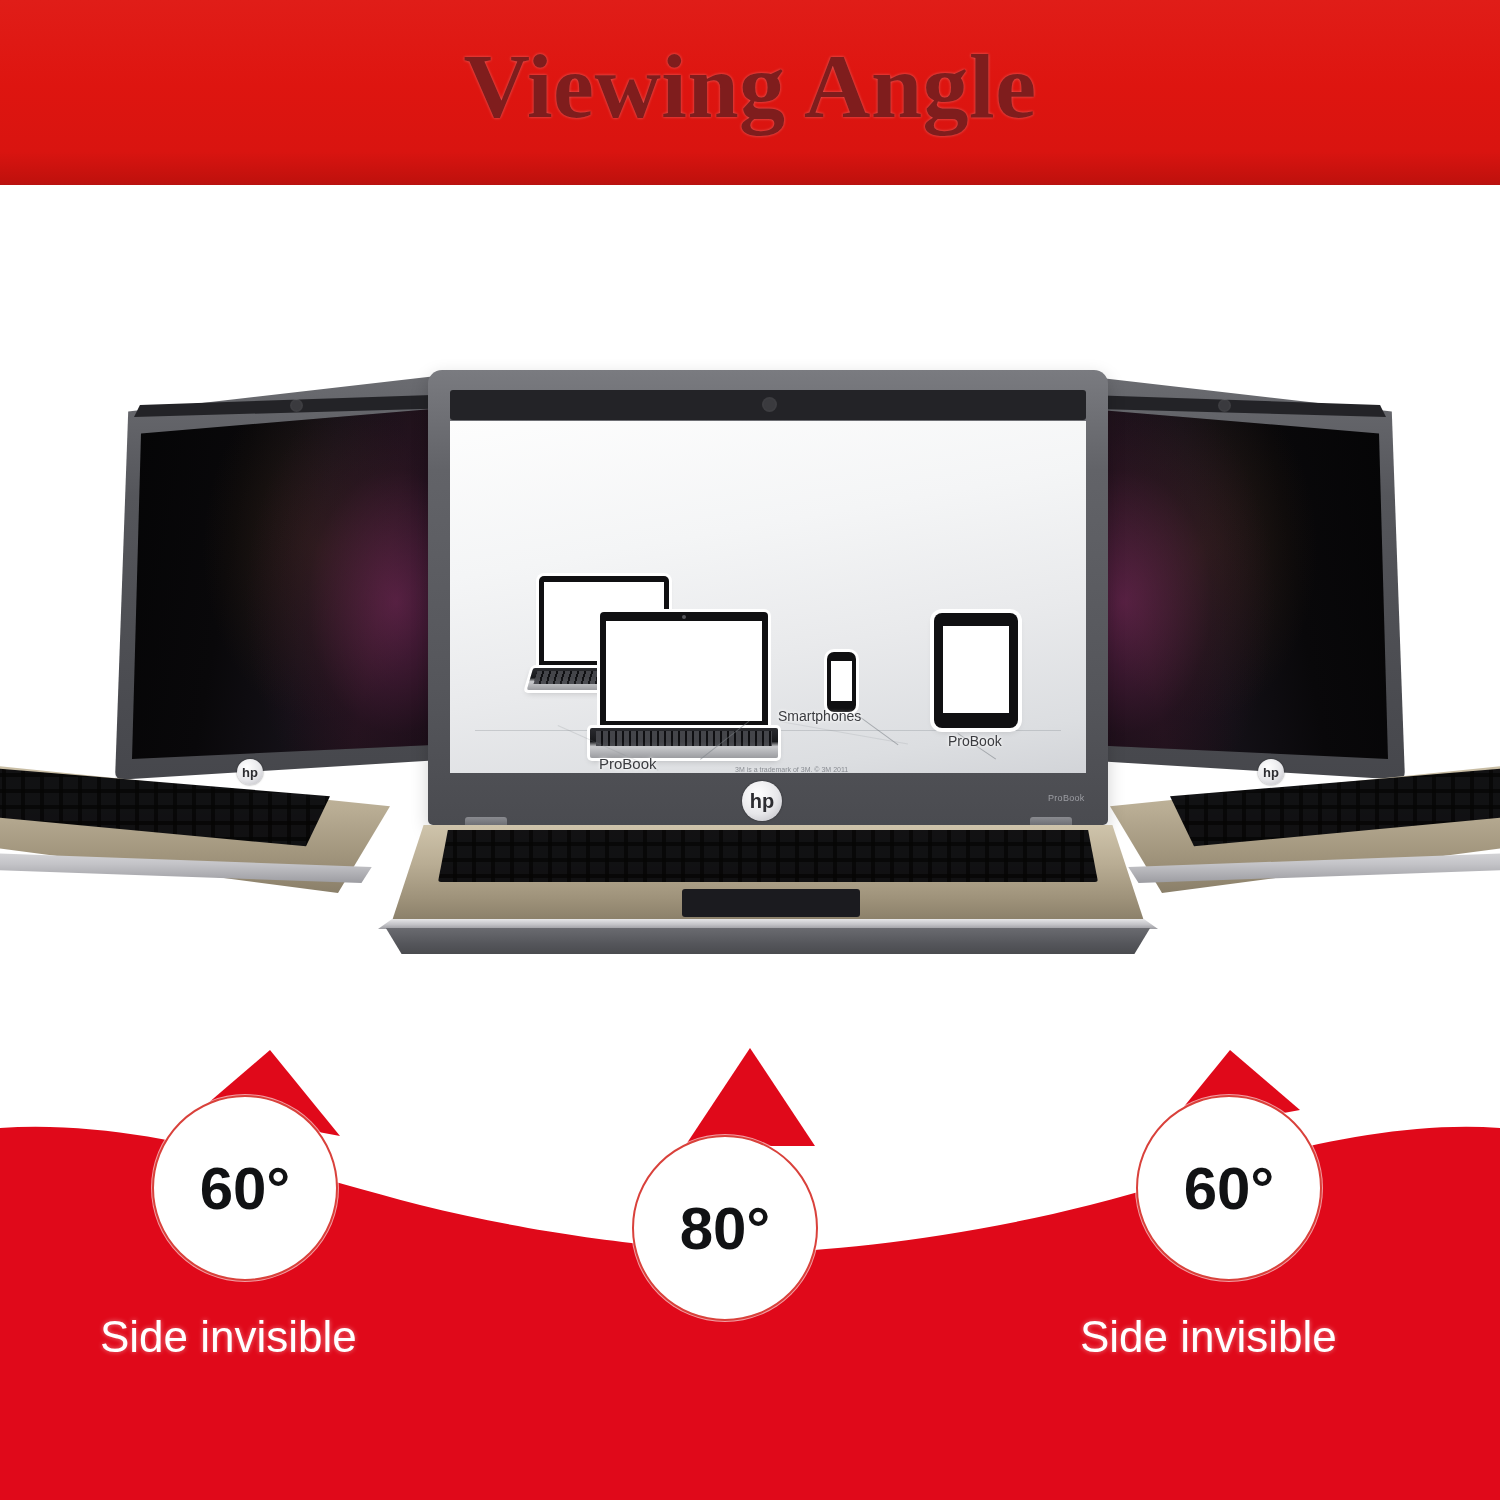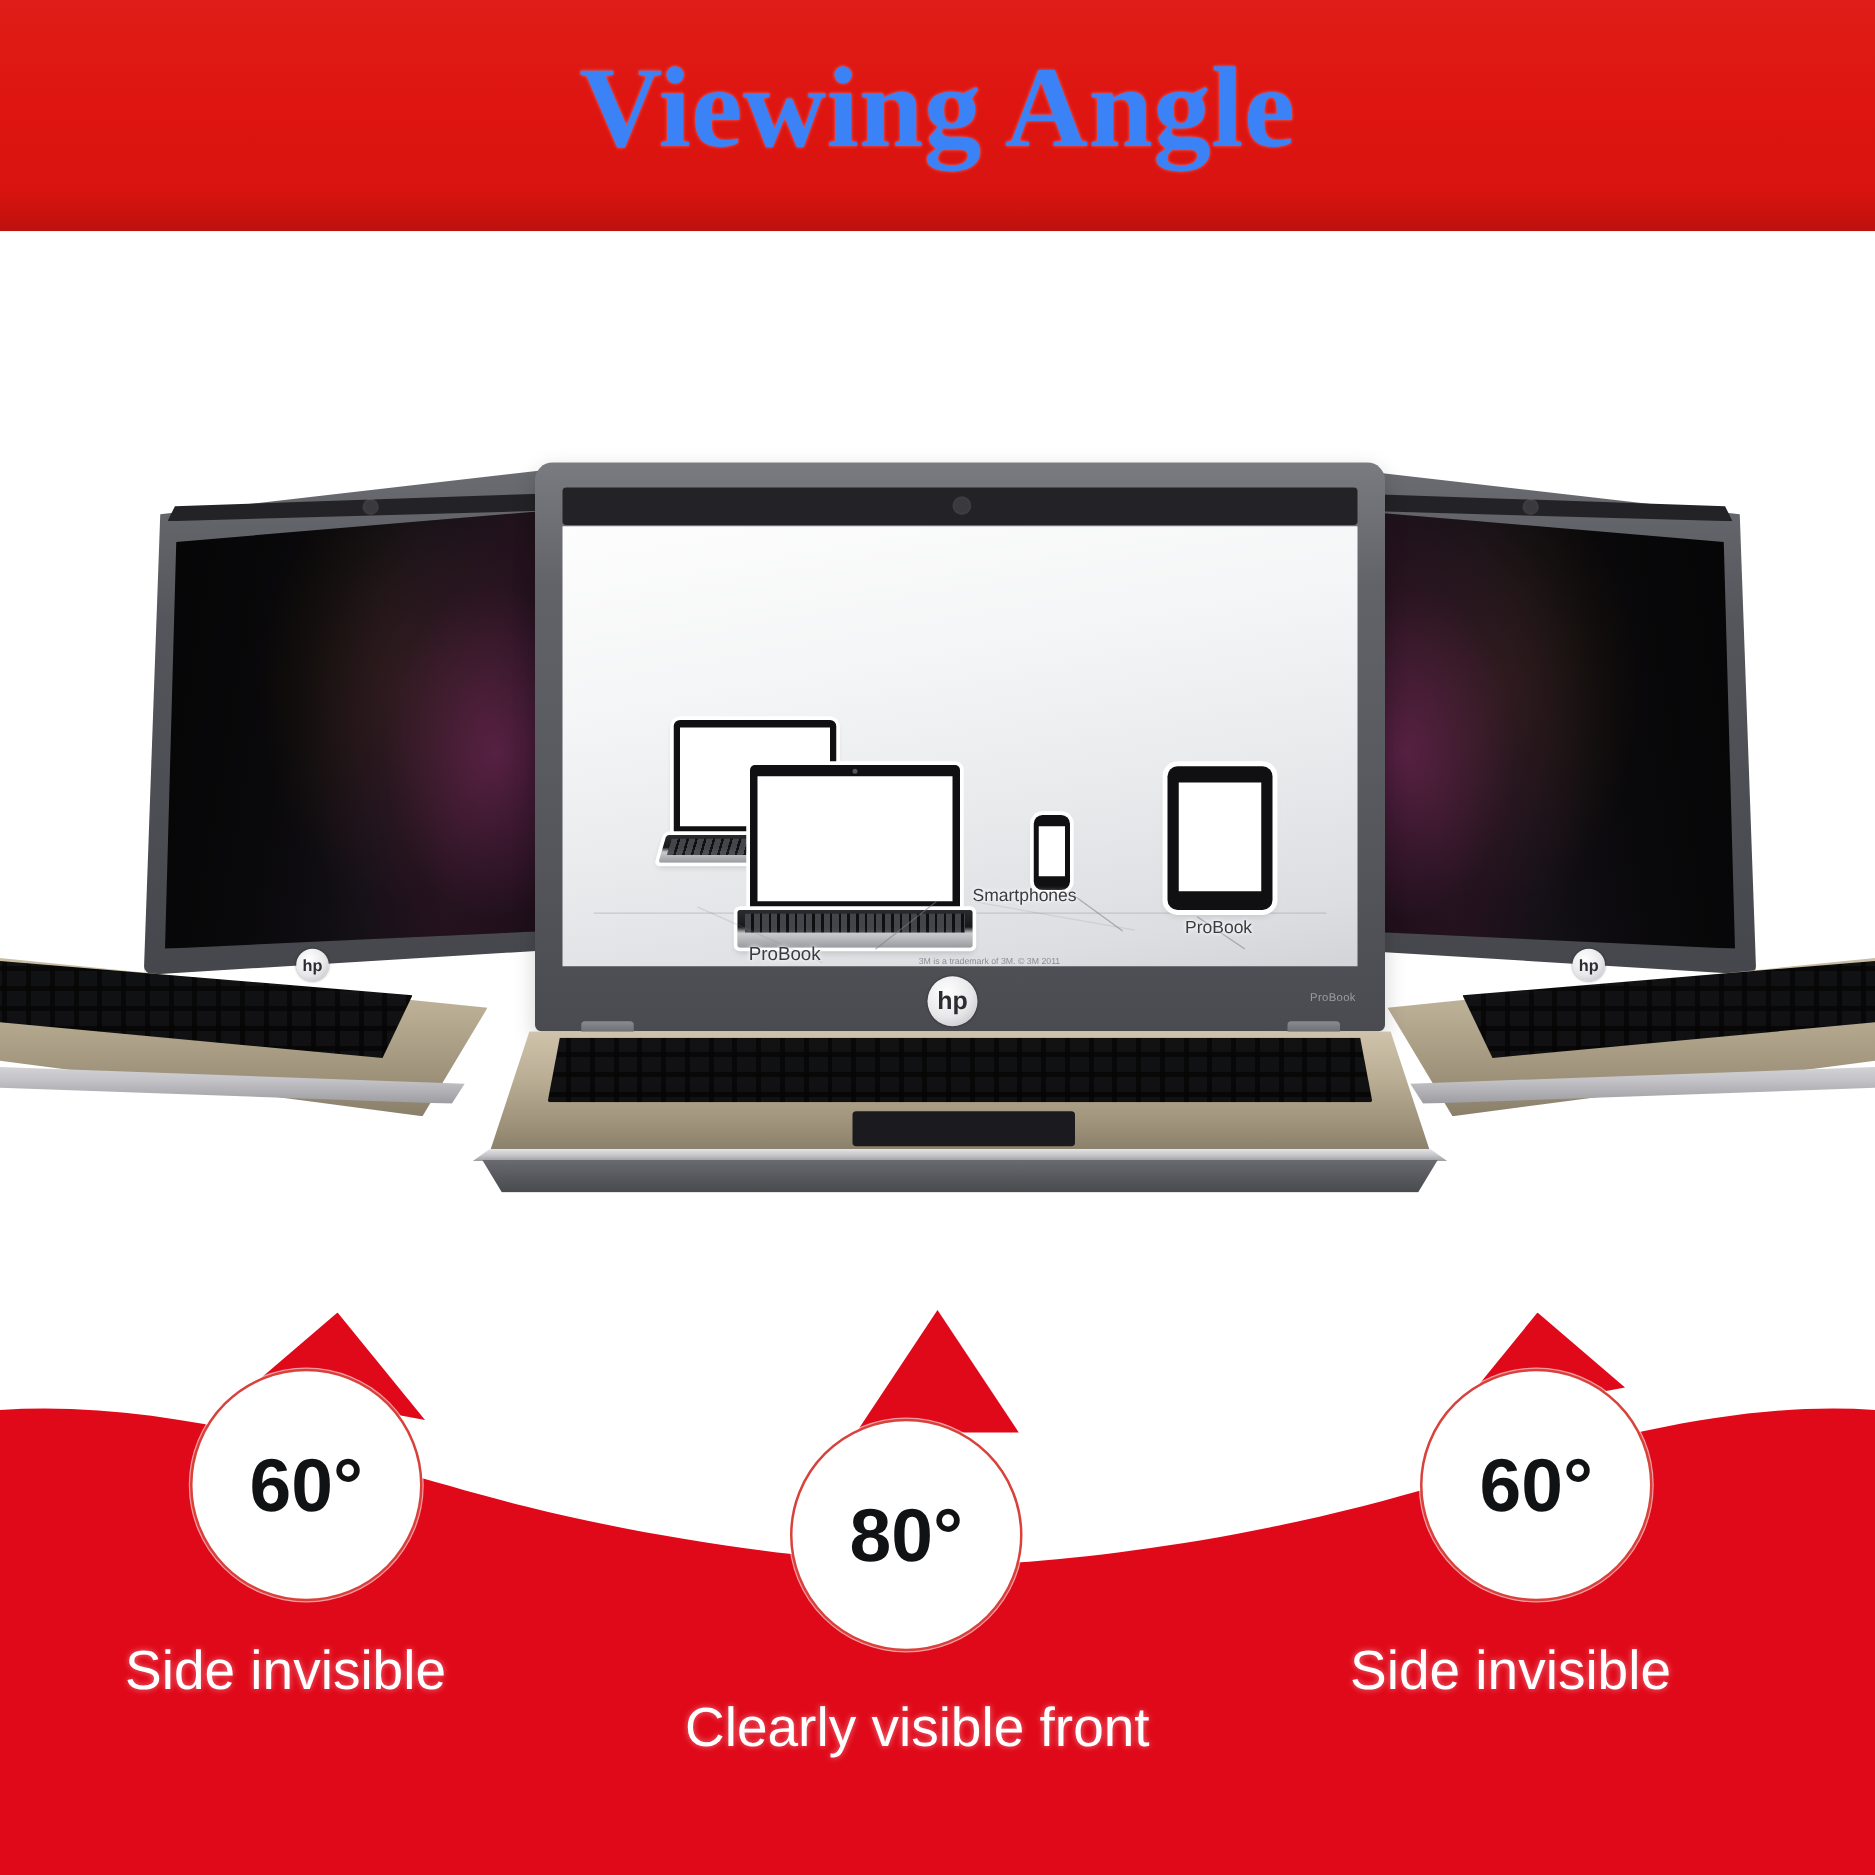--- a/index.html
+++ b/index.html
@@ -17,21 +17,21 @@
     position:absolute;left:0;top:0;width:1500px;height:185px;
     background:linear-gradient(180deg,#e01d18 0%,#de1510 46%,#d91410 82%,#c2110d 97%,#b81210 100%);
   }
   .header-title{
     position:absolute;left:0;top:36px;width:1500px;
     text-align:center;
     font-family:"Liberation Serif", serif;
     font-weight:bold;
     font-size:92px;
     line-height:100px;
-    color:#3b82f6;
+    color:#7f1d1d;
     letter-spacing:0.5px;
     text-shadow:0 0 3px rgba(255,255,255,0.35);
   }
 
   
   .photo-area{
     position:absolute;left:0;top:185px;width:1500px;height:855px;
     background:#ffffff;
   }
 
@@ -312,21 +312,20 @@
       <span>60°</span>
     </div>
     <span class="caption" style="left:100px;top:272px;">Side invisible</span>
 
     <svg style="position:absolute;left:640px;top:8px;width:220px;height:120px;" viewBox="0 0 220 120">
       <path d="M110,0 L175,98 L45,98 Z" fill="#E0091A"></path>
     </svg>
     <div class="badge badge-lg" style="left:632px;top:95px;width:182px;height:182px;">
       <span>80°</span>
     </div>
-    <span class="caption" style="left:548px;top:318px;">Clearly visible front</span>
 
     <svg style="position:absolute;left:1130px;top:10px;width:230px;height:120px;" viewBox="0 0 230 120">
       <path d="M100,0 L30,86 L170,60 Z" fill="#E0091A"></path>
     </svg>
     <div class="badge badge-lg" style="left:1136px;top:55px;width:182px;height:182px;">
       <span>60°</span>
     </div>
     <span class="caption" style="left:1080px;top:272px;">Side invisible</span>
 
   </div>

